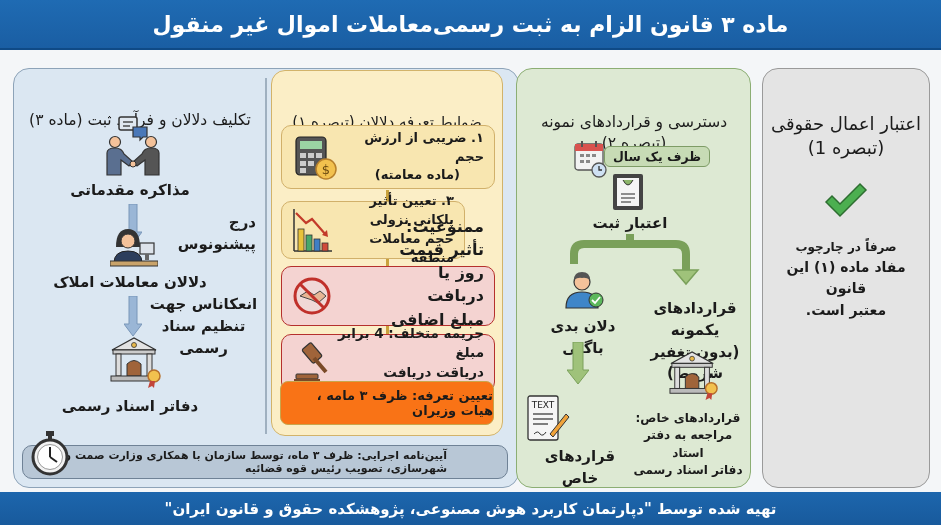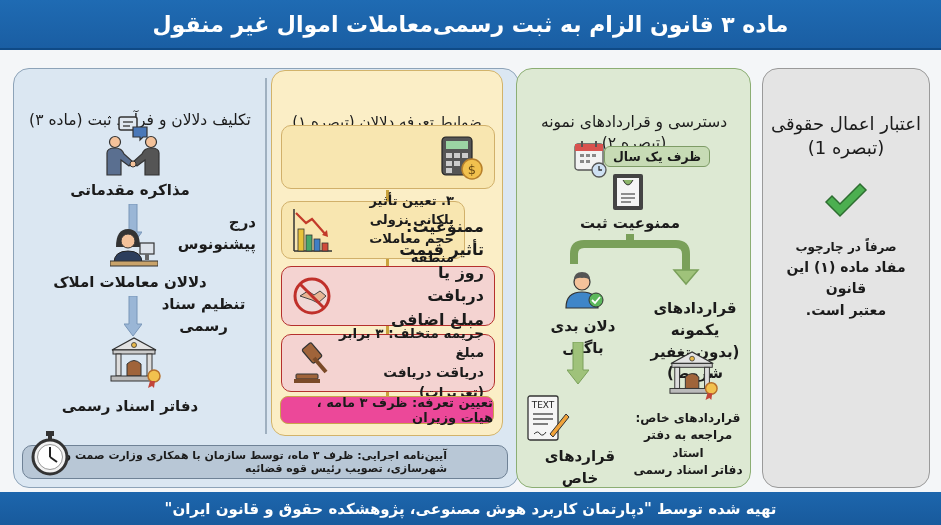--- a/index.html
+++ b/index.html
@@ -54,22 +54,22 @@
   .note {
     left: 22px; top: 445px; width: 486px; height: 34px;
     background: #b8c7d6; border: 1.5px solid #6f8296; border-radius: 10px;
     display: flex; align-items: center; padding-right: 60px; font-size: 11px; font-weight: bold;
   }
   .chip {
     background: #c7dbb5; border: 1.5px solid #7e9c66; border-radius: 6px;
     font-size: 12.5px; font-weight: bold; padding: 2px 8px;
   }
   .tariff {
-    left: 280px; top: 396px; width: 214px; height: 28px;
-    background: #ec4899; border: 1.5px solid #c9a54b; border-radius: 8px;
+    left: 280px; top: 381px; width: 214px; height: 44px;
+    background: #f97316; border: 1.5px solid #c9a54b; border-radius: 8px;
     display: flex; align-items: center; justify-content: center; font-size: 13px; font-weight: bold;
   }
 </style>
 </head>
 <body>
 
 <div class="abs header">ماده ۳ قانون الزام به ثبت رسمی‌معاملات اموال غیر منقول</div>
 
 <div class="abs panel-blue"></div>
 <div class="abs divider-blue"></div>
@@ -109,20 +109,21 @@
   </svg>
 </div>
 <div class="abs label" style="left:30px; top:272px; width:200px;">دلالان معاملات املاک</div>
 
 <div class="abs" style="left:124px; top:296px; width:18px; height:40px;">
   <svg width="18" height="40" viewBox="0 0 18 40">
       <path d="M5 0 h8 v28 h5 l-9 12 -9-12 h5z" fill="#9ab6d6" stroke="#7896b8" stroke-width="1"></path>
     </svg>
 </div>
 <div class="abs label" style="left:146px; top:294px; width:115px; text-align:center;">
+  <div>انعکاناس جهت</div>
   <div>تنظیم سناد رسمی</div>
 </div>
 
 <div class="abs" style="left:108px; top:336px; width:56px; height:52px;">
   <svg width="56" height="52" viewBox="0 0 56 52">
     <path d="M4 14 L26 2 L48 14z" fill="#e3e3e3" stroke="#333" stroke-width="1.3"></path>
     <circle cx="26" cy="9" r="2.5" fill="#e8b84a" stroke="#333" stroke-width="0.8"></circle>
     <rect x="5" y="14" width="42" height="4" fill="#ccc" stroke="#333" stroke-width="1"></rect>
     <rect x="8" y="18" width="5" height="22" fill="#ddd" stroke="#333" stroke-width="1"></rect>
     <rect x="39" y="18" width="5" height="22" fill="#ddd" stroke="#333" stroke-width="1"></rect>
@@ -147,20 +148,24 @@
     <line x1="20" y1="26" x2="27" y2="31" stroke="#222" stroke-width="2"></line>
   </svg>
 </div>
 
 <div class="abs panel-yellow"></div>
 <div class="abs ptitle" style="left:275px; top:84px; width:224px;">ضوابط تعرفه دلالان (تبصره ۱)</div>
 
 <div class="abs vline" style="left:386px; top:190px; height:210px;"></div>
 
 <div class="abs card card-y" style="left:281px; top:125px; width:214px; height:64px;">
+  <div class="card-t">
+    <div>۱. ضریبی از ارزش حجم</div>
+    <div style="padding-right:24px;">(ماده معامته)</div>
+  </div>
   <div style="width:46px; height:48px;">
     <svg width="46" height="48" viewBox="0 0 46 48">
       <rect x="4" y="4" width="30" height="38" rx="4" fill="#555" stroke="#222" stroke-width="1.2"></rect>
       <rect x="8" y="8" width="22" height="8" fill="#9bd4a3"></rect>
       <g fill="#ccc">
           <rect x="8" y="20" width="6" height="5"></rect>
           <rect x="16" y="20" width="6" height="5"></rect>
           <rect x="24" y="20" width="6" height="5"></rect>
       <rect x="8" y="28" width="6" height="5"></rect>
           <rect x="16" y="28" width="6" height="5"></rect>
@@ -200,21 +205,21 @@
     <svg width="40" height="40" viewBox="0 0 40 40">
       <circle cx="20" cy="20" r="17" fill="#f0d8d6" stroke="#c0302a" stroke-width="3"></circle>
       <path d="M8 20 l8-5 6 4 6-4 6 5 -8 7 -6-3z" fill="#e6b595" stroke="#444" stroke-width="1"></path>
       <line x1="8" y1="8" x2="32" y2="32" stroke="#c0302a" stroke-width="3"></line>
     </svg>
   </div>
 </div>
 
 <div class="abs card card-r" style="left:281px; top:334px; width:214px; height:58px;">
   <div class="card-t" style="font-size:13.5px;">
-    <div>جریمه متخلف: ۳ برابر مبلغ</div>
+    <div>جریمه متخلف: 4 برابر مبلغ</div>
     <div>دریاقت دریافت (تعزیرات)</div>
   </div>
   <div style="width:38px; height:42px;">
     <svg width="38" height="42" viewBox="0 0 38 42">
       <rect x="14" y="2" width="12" height="18" rx="2" transform="rotate(-40 20 11)" fill="#a0643a" stroke="#333" stroke-width="1.2"></rect>
       <line x1="22" y1="16" x2="34" y2="30" stroke="#7a4a28" stroke-width="4"></line>
       <rect x="4" y="32" width="22" height="5" rx="1" fill="#a0643a" stroke="#333" stroke-width="1"></rect>
       <rect x="2" y="37" width="26" height="4" fill="#7a4a28"></rect>
     </svg>
   </div>
@@ -252,21 +257,21 @@
 <div class="abs" style="left:611px; top:172px; width:36px; height:40px;">
   <svg width="36" height="40" viewBox="0 0 36 40">
     <rect x="2" y="2" width="30" height="36" rx="2" fill="#444"></rect>
     <rect x="6" y="6" width="22" height="28" fill="#f5f5f5"></rect>
     <path d="M12 8 q5 10 10 0" fill="#8cb56a" stroke="#333" stroke-width="1"></path>
     <line x1="10" y1="22" x2="24" y2="22" stroke="#555" stroke-width="1.3"></line>
     <line x1="10" y1="26" x2="24" y2="26" stroke="#555" stroke-width="1.3"></line>
     <line x1="10" y1="30" x2="20" y2="30" stroke="#555" stroke-width="1.3"></line>
   </svg>
 </div>
-<div class="abs label" style="left:580px; top:213px; width:100px;">ممنوعیت ثبت</div>
+<div class="abs label" style="left:580px; top:213px; width:100px;">اعتبار ثبت</div>
 
 <div class="abs" style="left:560px; top:234px; width:140px; height:60px;">
   <svg width="140" height="60" viewBox="0 0 140 60">
     <path d="M70 0 v8 M14 30 v-10 q0-10 10-10 h92 q10 0 10 10 v18" fill="none" stroke="#7aa05a" stroke-width="8"></path>
     <path d="M70 0 v8" stroke="#7aa05a" stroke-width="8"></path>
     <path d="M114 36 h24 l-12 14z" fill="#9fc27a" stroke="#7aa05a" stroke-width="1.5"></path>
   </svg>
 </div>
 
 <div class="abs" style="left:564px; top:270px; width:42px; height:40px;">

